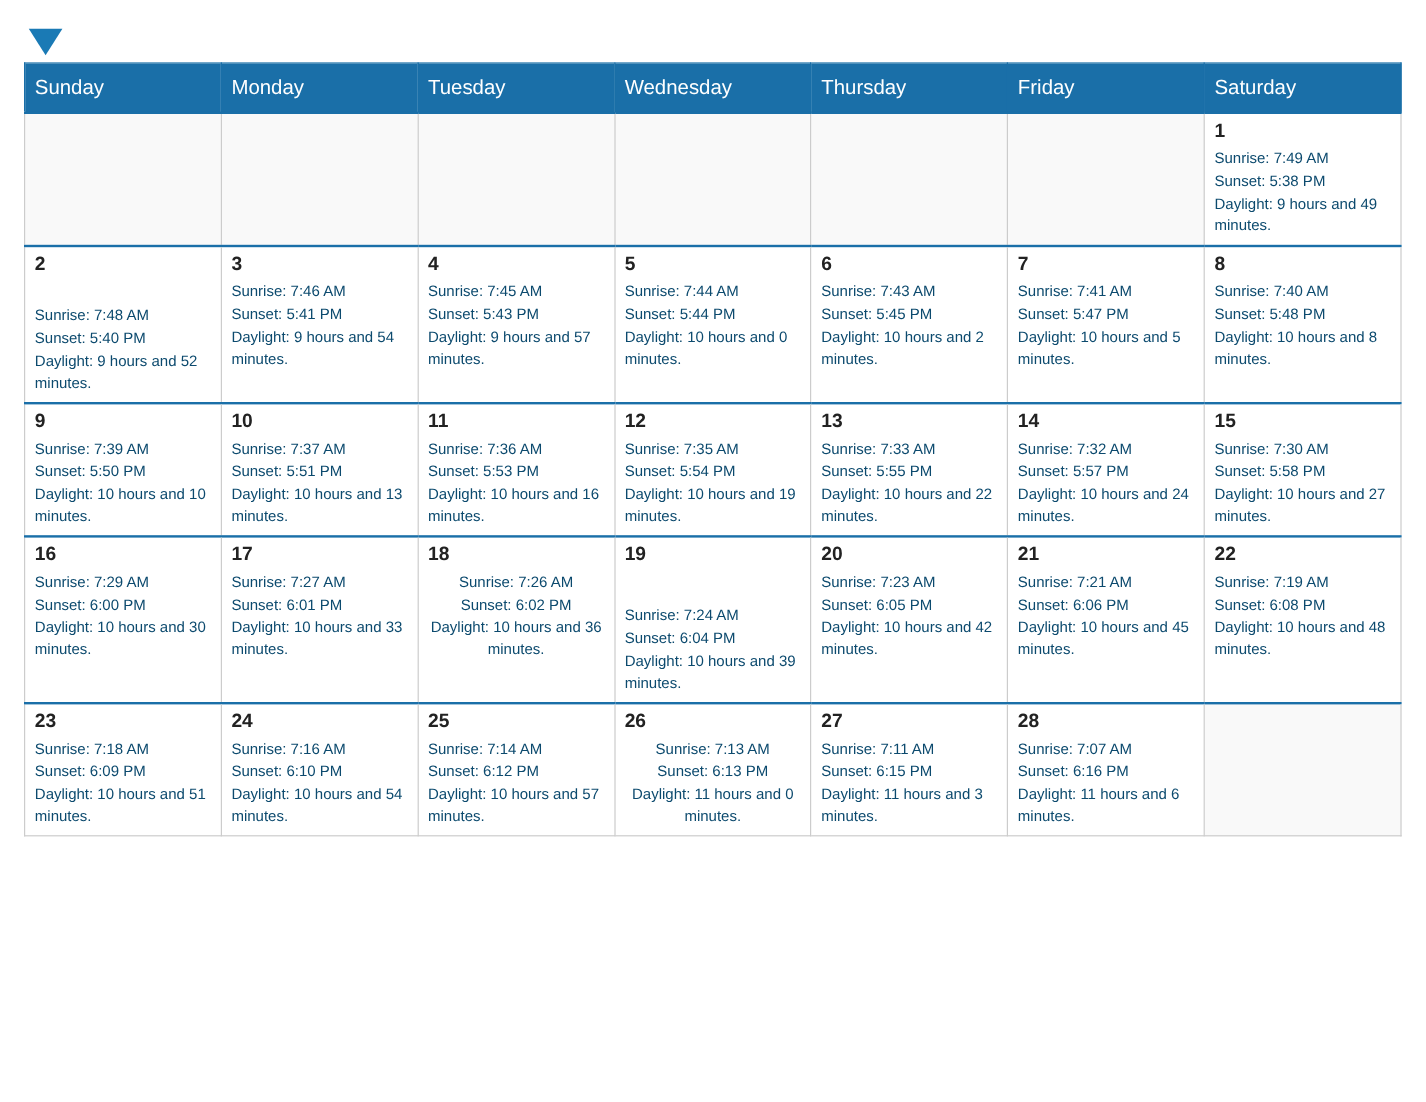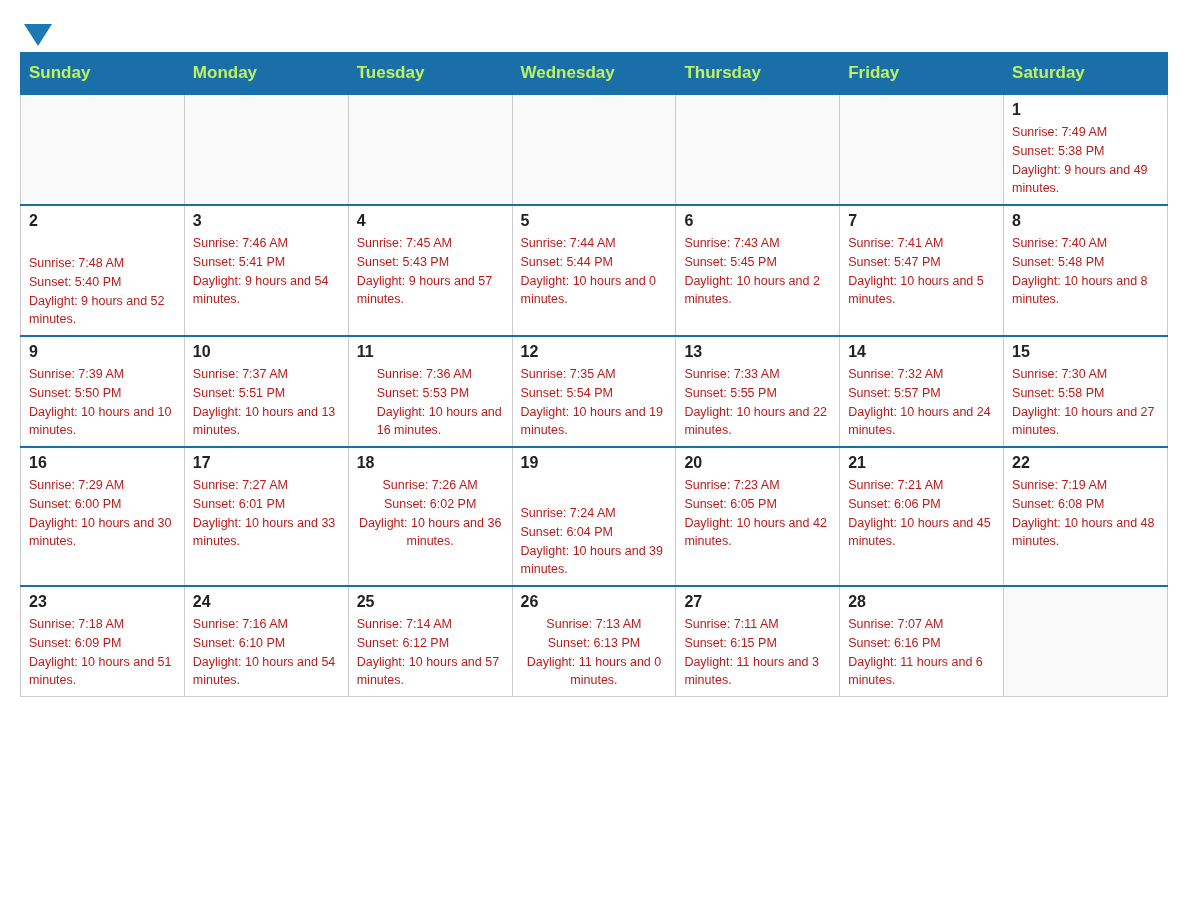--- a/index.html
+++ b/index.html
@@ -59,23 +59,23 @@
       color: #444;
       margin-top: 4px;
     }
     .calendar {
       width: 100%;
       border-collapse: collapse;
       margin-top: 10px;
     }
     .calendar th {
       background-color: #1a6fa8;
-      color: #bef264;
+      color: #ffffff;
       font-size: 17px;
-      font-weight: bold;
+      font-weight: normal;
       padding: 10px 8px;
       text-align: left;
       border: 1px solid #1a6fa8;
     }
     .calendar td {
       border: 1px solid #ccc;
       border-top: 2px solid #1a6fa8;
       vertical-align: top;
       padding: 6px 8px;
       width: 14.28%;
@@ -89,21 +89,21 @@
     .day-number {
       font-size: 16px;
       font-weight: bold;
       color: #222;
       display: block;
       margin-bottom: 4px;
     }
     .day-info {
       font-size: 12.5px;
       line-height: 1.5;
-      color: #b91c1c;
+      color: #0c4a6e;
     }
   </style>
 </head>
 <body>
 
 <div class="header">
   <div class="logo">
     <div class="logo-top">
       <span class="logo-general"></span>
       <div class="logo-triangle"></div>
@@ -195,21 +195,21 @@
 Daylight: 10 hours and 10 minutes.</div>
         </td>
         <td>
           <span class="day-number">10</span>
           <div class="day-info" style="white-space: pre-line;">Sunrise: 7:37 AM
 Sunset: 5:51 PM
 Daylight: 10 hours and 13 minutes.</div>
         </td>
         <td>
           <span class="day-number">11</span>
-          <div class="day-info" style="white-space: pre-line; margin-left: 20px;">Sunrise: 7:36 AM
+          <div class="day-info" style="white-space: pre-line;">Sunrise: 7:36 AM
 Sunset: 5:53 PM
 Daylight: 10 hours and 16 minutes.</div>
         </td>
         <td>
           <span class="day-number">12</span>
           <div class="day-info" style="white-space: pre-line;">Sunrise: 7:35 AM
 Sunset: 5:54 PM
 Daylight: 10 hours and 19 minutes.</div>
         </td>
         <td>

